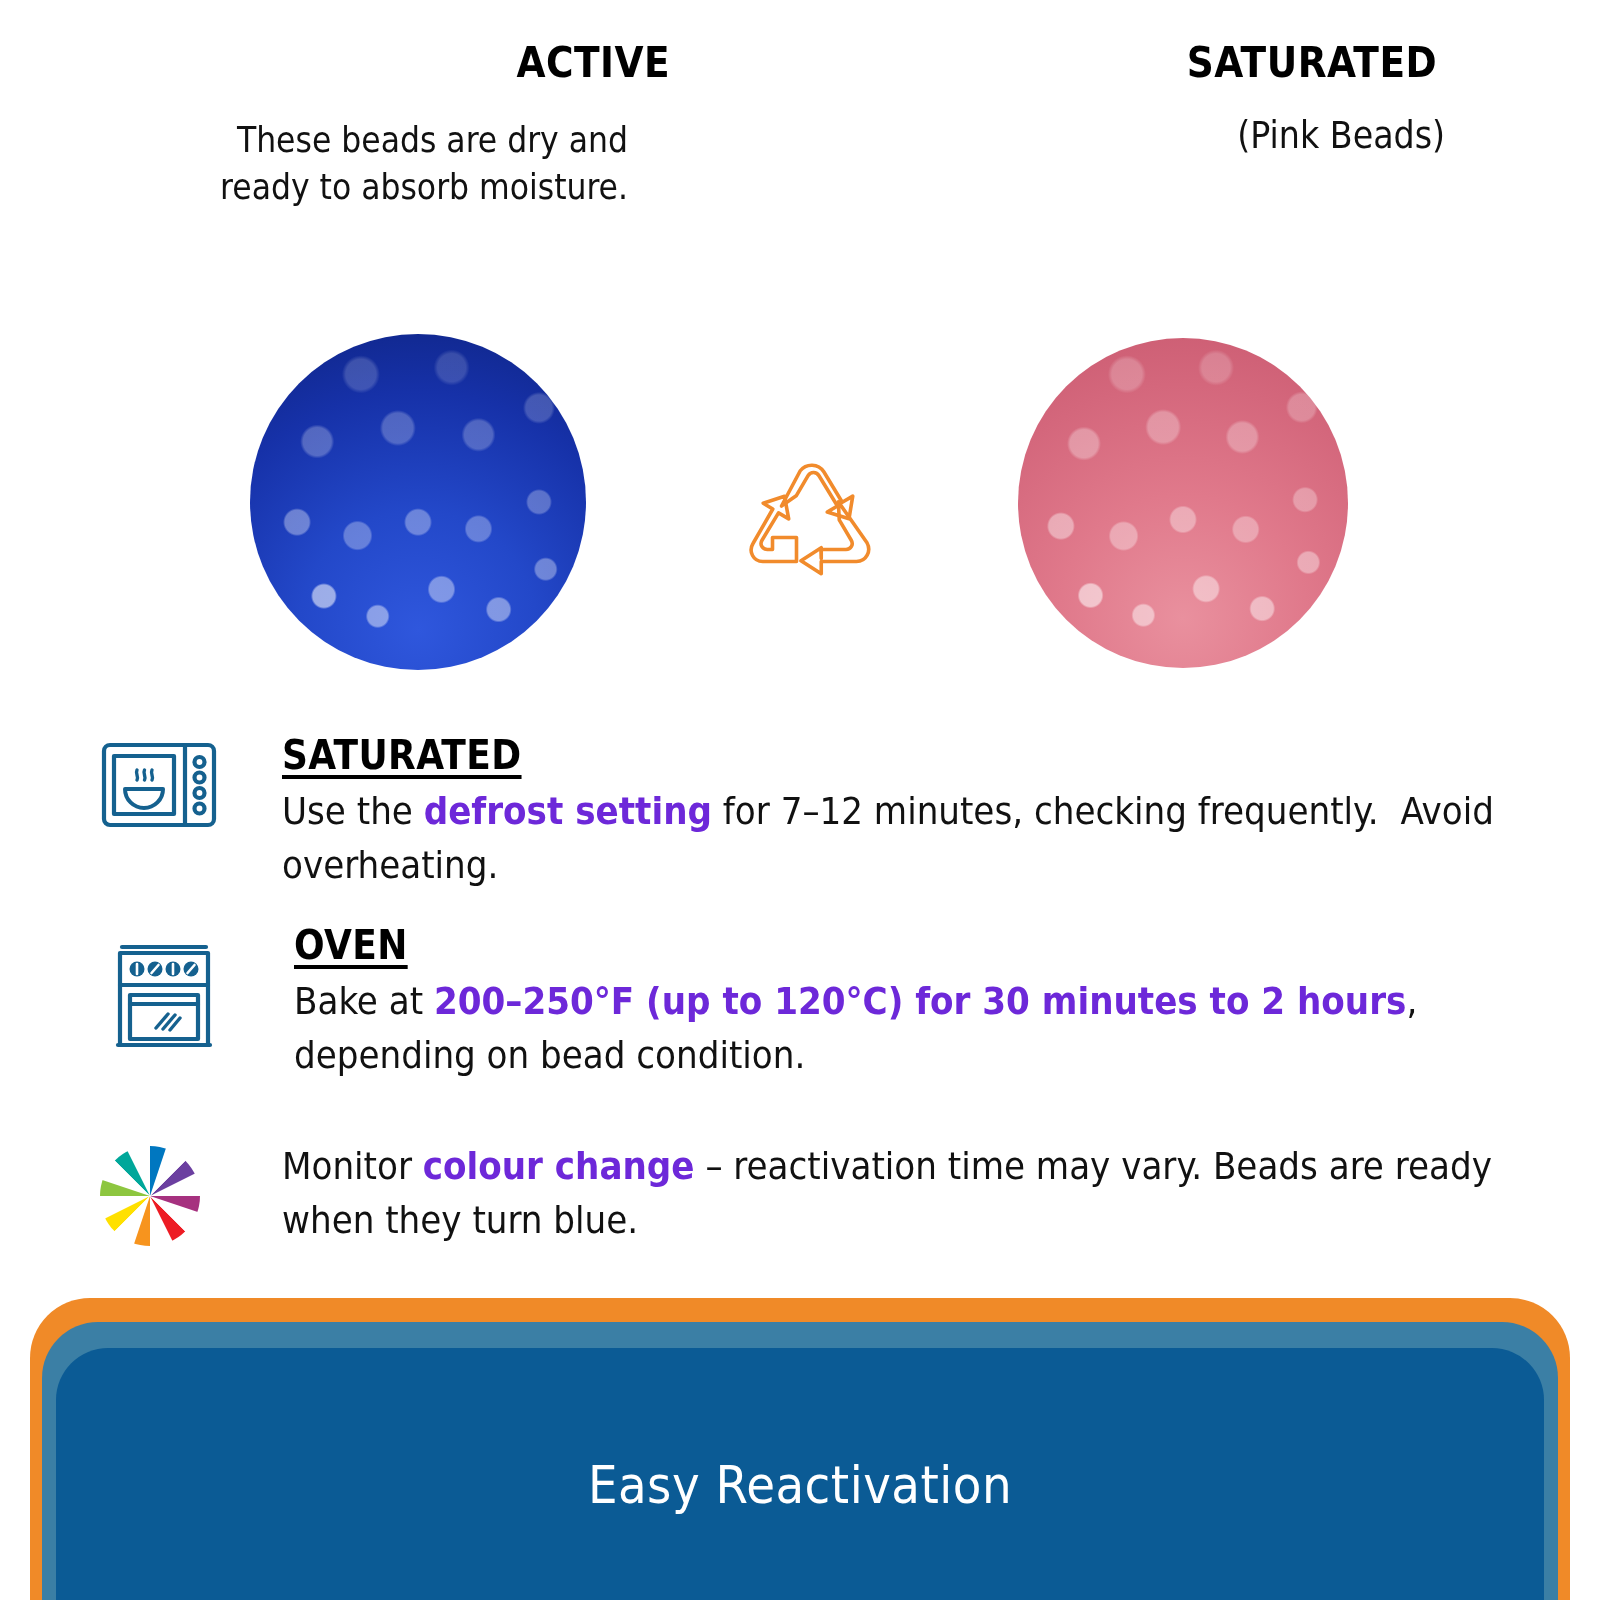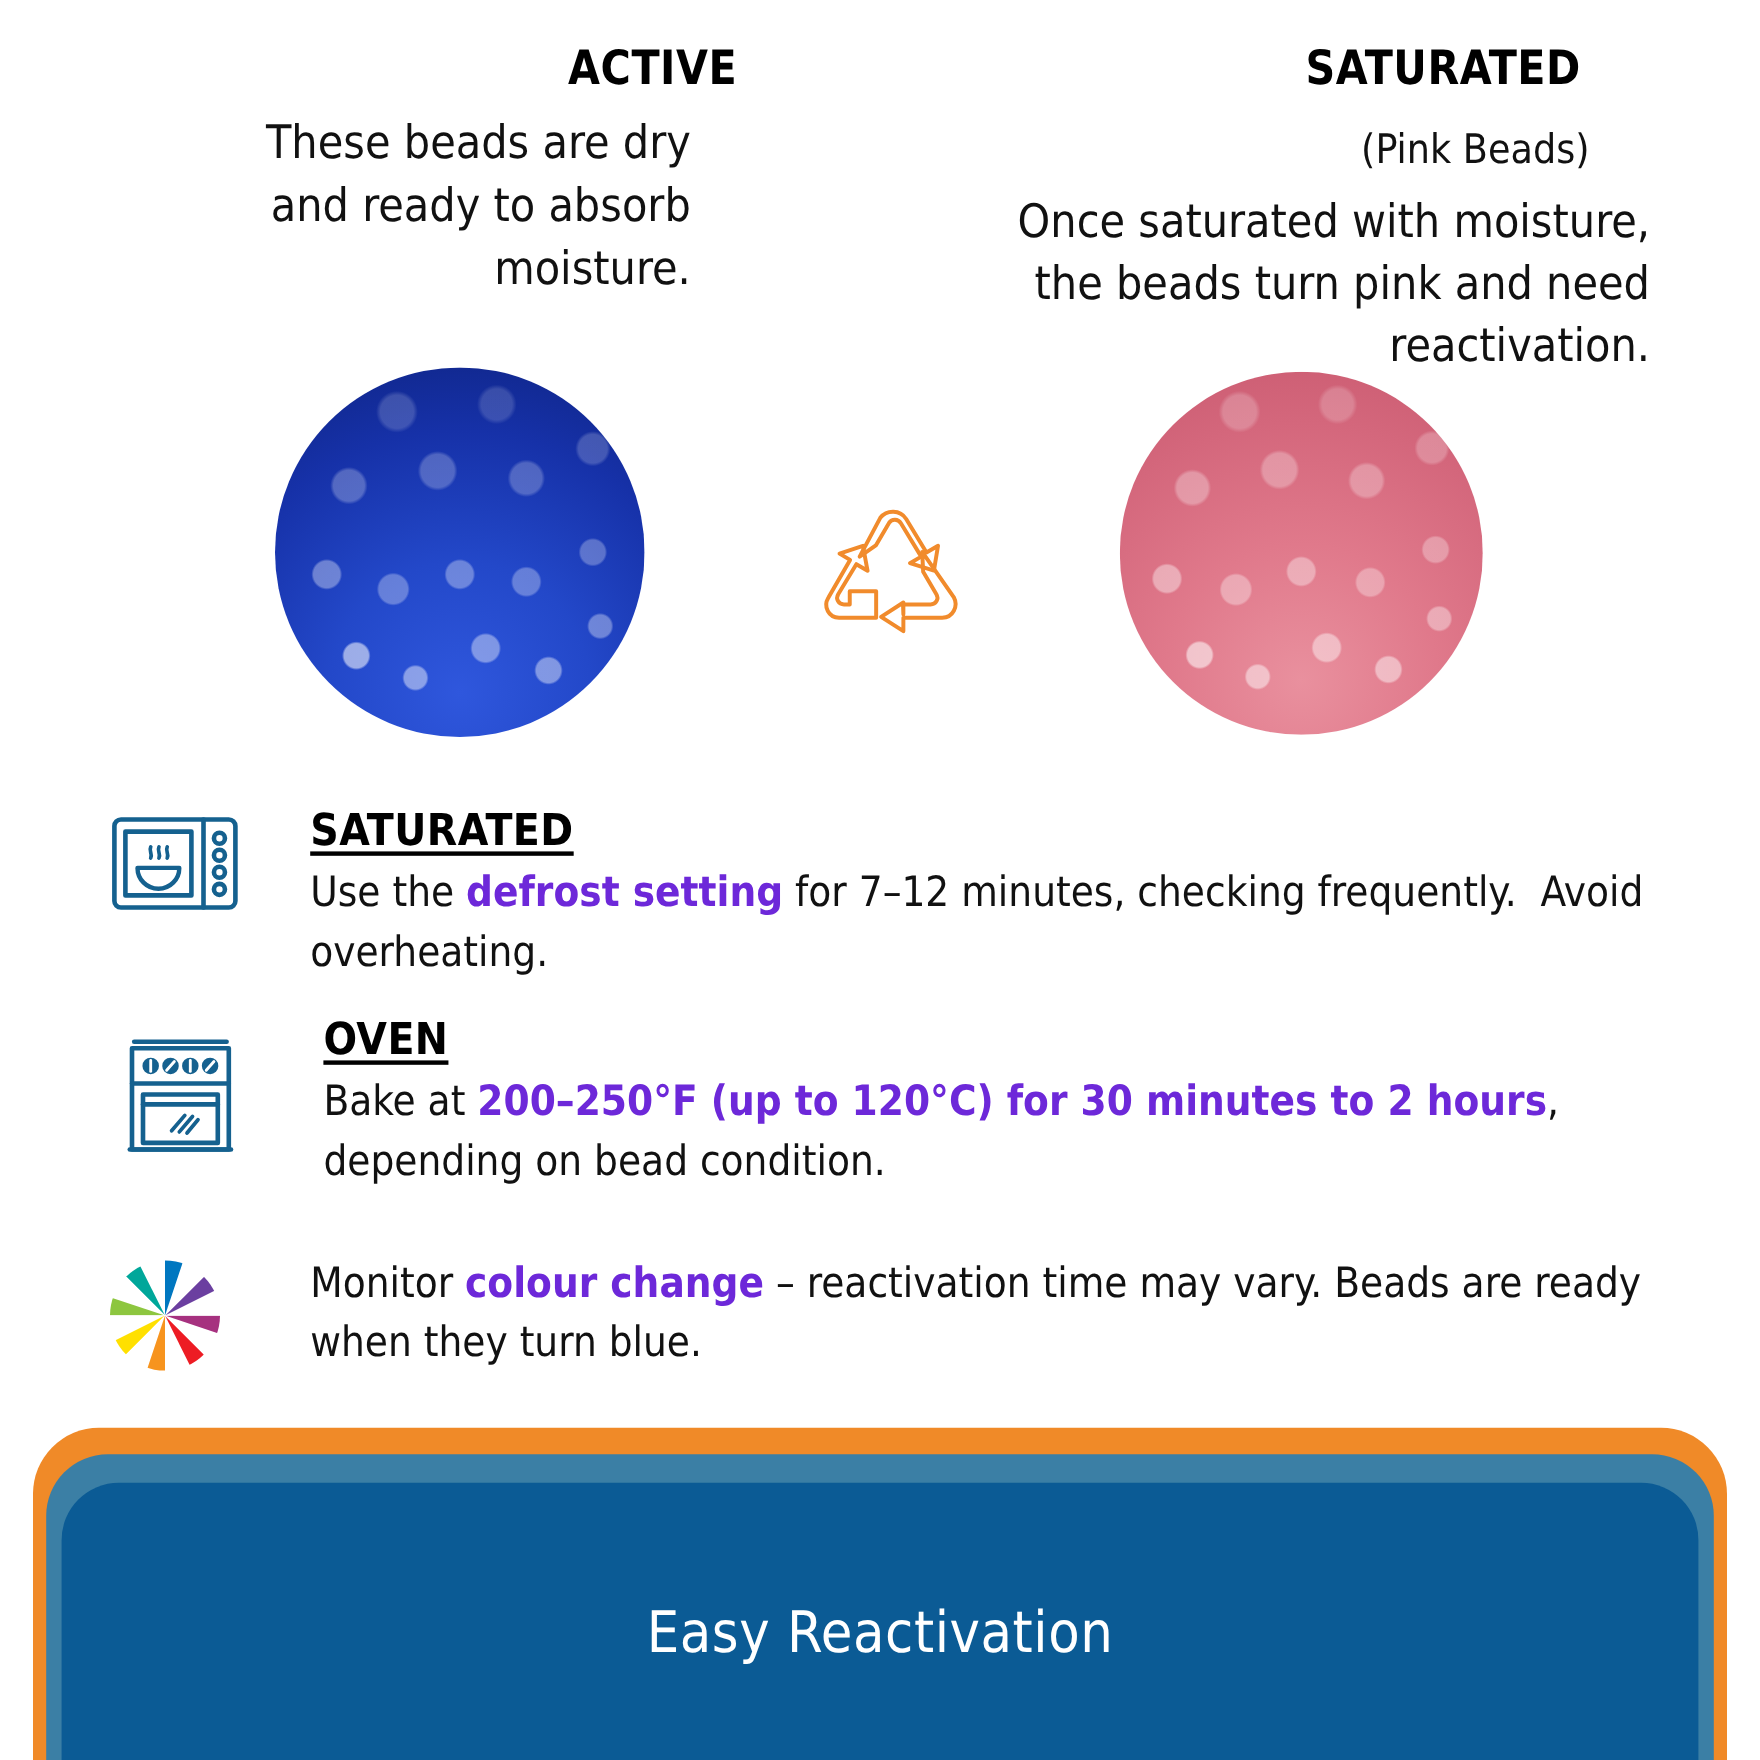--- a/index.html
+++ b/index.html
@@ -41,24 +41,24 @@
     transform: scaleX(0.97);
   }
   .col-sub {
     font-size: 37px;
     font-weight: 400;
     line-height: 1.05;
     margin: 32px 0 0 0;
     color: #111;
   }
   .col-desc {
-    font-size: 42px;
+    font-size: 35px;
     font-weight: 400;
     line-height: 1.35;
-    margin: 17px auto 0 auto;
+    margin: 32px auto 0 auto;
     color: #111;
   }
   .col-left .col-desc  { width: 420px; }
   .col-right .col-desc { width: 575px; margin-left: auto; margin-right: auto; }
 
   
   .bead-circle {
     position: absolute;
     border-radius: 50%;
     overflow: hidden;
@@ -228,21 +228,20 @@
 
       <path d="M88.0 58.5 C91.0 64.0 87.6 71.0 81.0 71.0 L57.5 71.0 L57.5 79.2 L44.0 70.5 L57.5 61.8 L57.5 69.0 L57.3 63.0 L74.0 63.0 C77.3 63.0 79.2 59.6 77.5 56.8 L69.5 43.2 L68.9 31.2 Z"></path>
 
       <path d="M12.0 59.0 C8.8 64.3 12.2 71.0 18.5 71.0 L41.0 71.0 L41.0 55.0 L25.0 55.0 L25.0 63.0 L21.5 63.0 C18.2 63.0 16.3 59.6 18.0 56.8 L29.0 38.6 L35.8 42.6 L33.0 27.5 L18.8 32.2 L25.2 36.0 Z"></path>
     </svg>
   </div>
 
   <div class="col col-right">
     <div class="col-title">SATURATED</div>
     <div class="col-sub">(Pink Beads)</div>
-    <div class="col-desc">Once saturated with moisture, the beads turn pink and need reactivation.</div>
   </div>
 
   <div class="bead-circle bead-pink"></div>
 
   <div class="row row-microwave">
     <div class="row-icon">
       <svg width="118" height="92" viewBox="0 0 118 92" fill="none" stroke="#15618F" stroke-width="4.2" stroke-linejoin="round" stroke-linecap="round">
         <rect x="4" y="6" width="110" height="80" rx="6"></rect>
         <line x1="85" y1="6" x2="85" y2="86"></line>
         <rect x="14" y="17" width="60" height="58"></rect>

